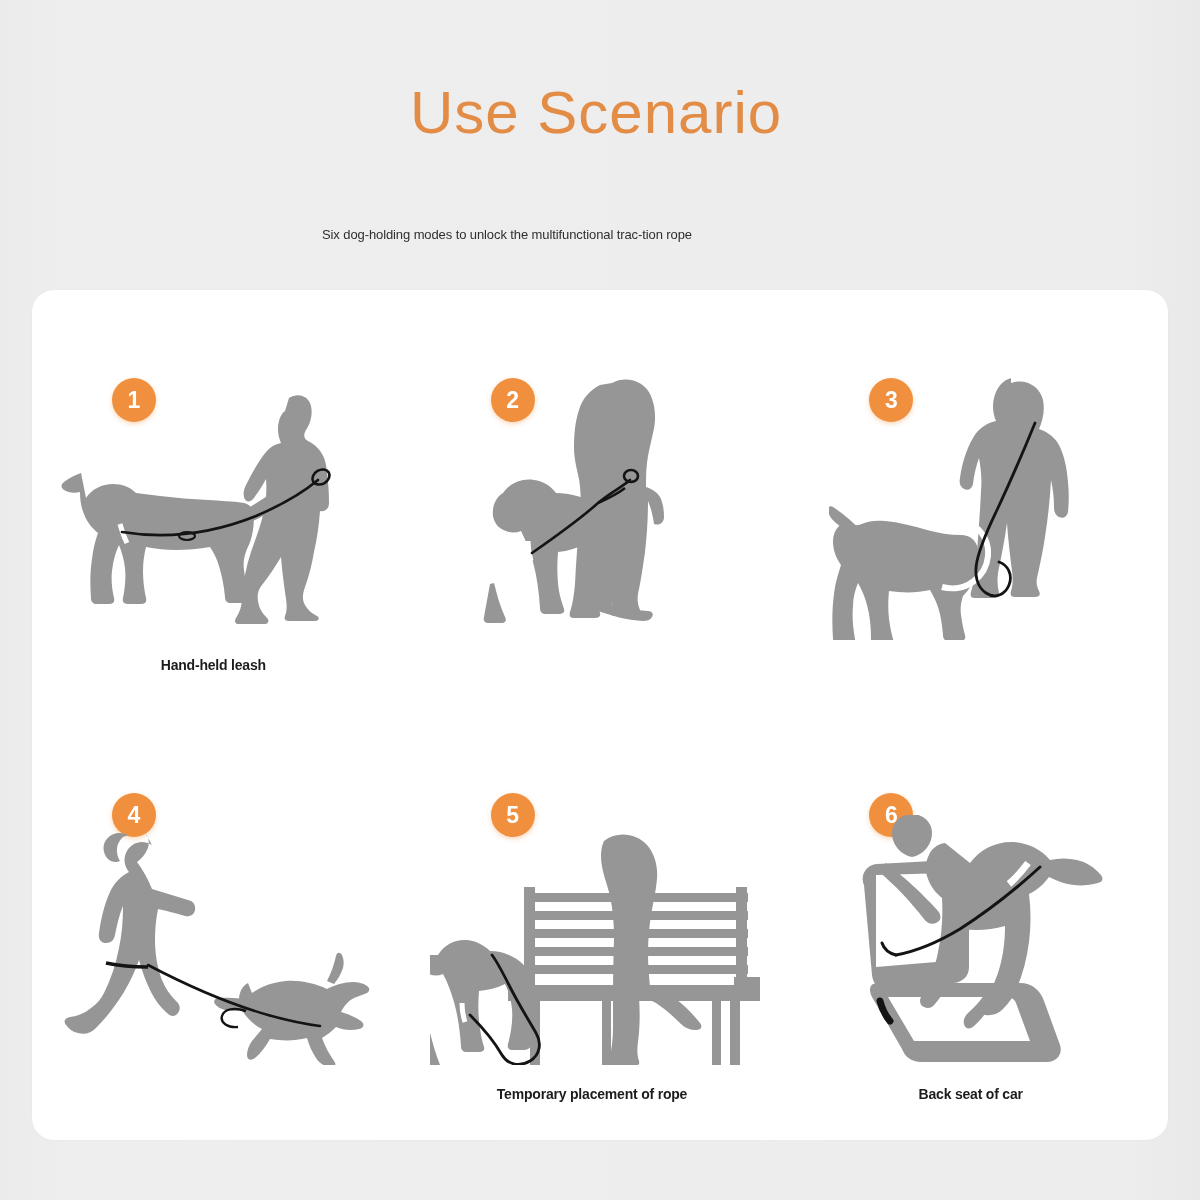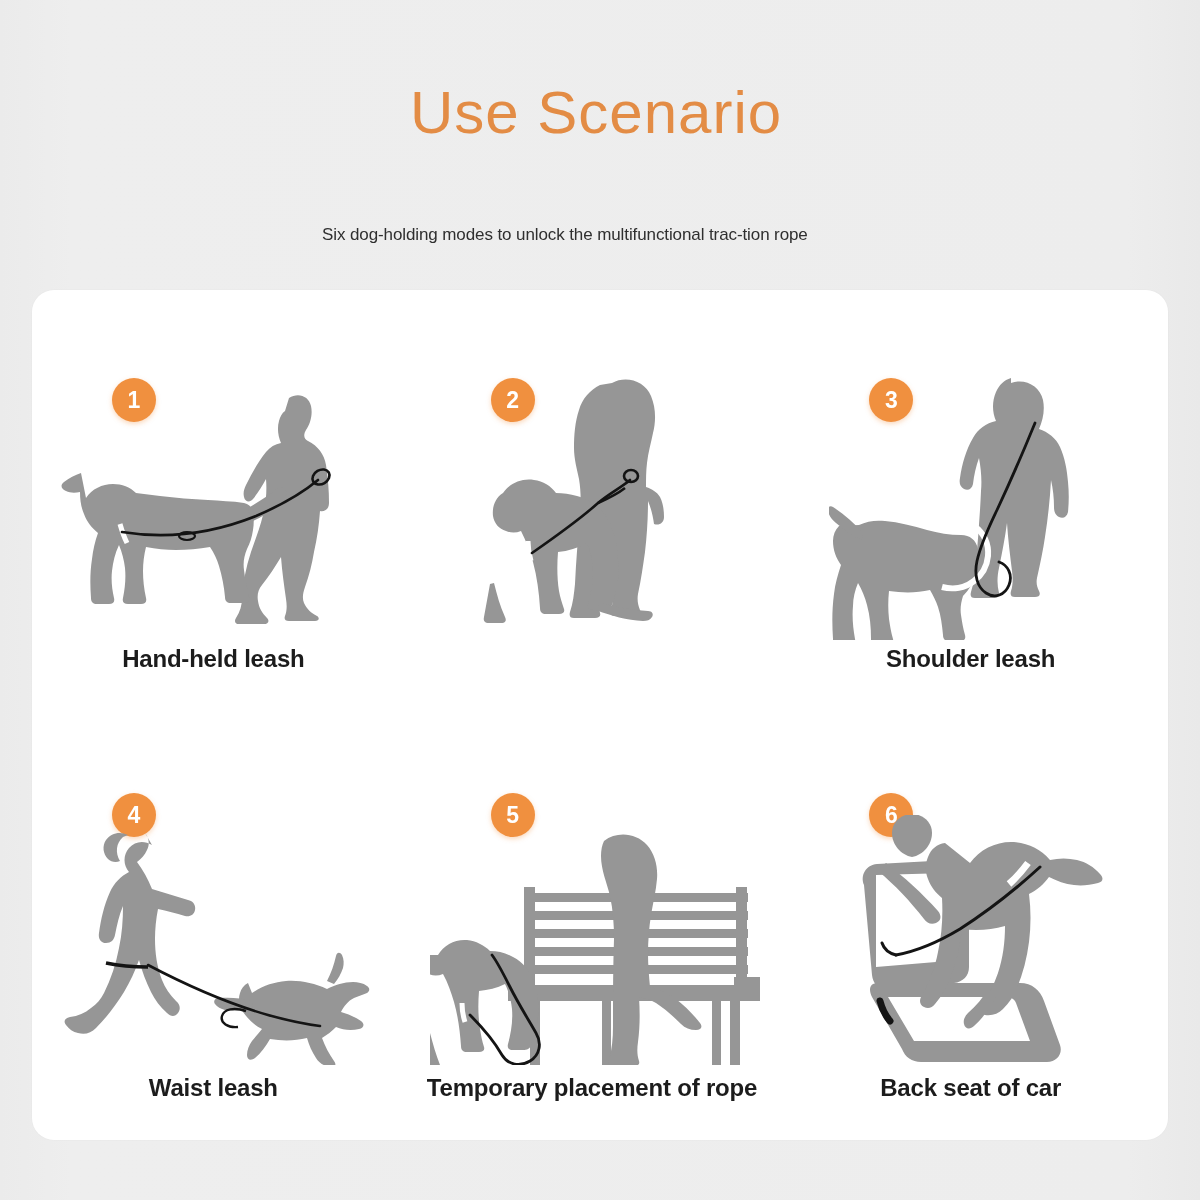--- a/index.html
+++ b/index.html
@@ -32,21 +32,21 @@
     font-size: 60px;
     font-weight: 400;
     letter-spacing: 1px;
     color: #e38c45;
   }
   .subtitle {
     position: absolute;
     top: 222px;
     left: 322px;
     width: 560px;
-    font-size: 17px;
+    font-size: 13px;
     line-height: 25px;
     color: #2f2f2f;
     letter-spacing: -0.1px;
   }
   .card {
     position: absolute;
     left: 32px;
     top: 290px;
     width: 1136px;
     height: 850px;
@@ -89,21 +89,21 @@
     display: flex;
     align-items: flex-end;
     justify-content: center;
   }
   .art svg { display: block; }
   .caption {
     position: absolute;
     left: 0; right: 16px;
     bottom: 42px;
     text-align: center;
-    font-size: 24px;
+    font-size: 14px;
     font-weight: 700;
     color: #1c1c1c;
     letter-spacing: -0.2px;
   }
   .row2 .badge { top: 78px; }
   .row2 .caption { bottom: 38px; }
 </style>
 </head>
 <body>
 
@@ -175,21 +175,20 @@
               <path d="M30 150 c8,-4 17,-5 26,-4 c14,1 28,5 42,9 c11,3 23,5 34,5 c9,0 15,5 17,14 c2,9 1,18 -2,26 c-3,8 -7,15 -13,21 c-2,6 -3,13 -2,19 c1,7 2,13 4,20 c1,4 -1,6 -5,6 l-11,0 c-4,0 -6,-2 -6,-6 c-1,-10 -2,-19 -5,-28 c-2,-6 -5,-12 -8,-17 c-13,3 -27,3 -41,1 c-1,9 -1,19 0,28 c1,7 2,13 4,20 c1,4 -1,6 -5,6 l-11,0 c-4,0 -6,-2 -6,-6 c0,-12 -1,-23 -4,-34 c-2,-8 -5,-15 -9,-22 c-3,7 -5,15 -5,23 c-1,11 0,22 2,33 c1,4 -1,6 -5,6 l-11,0 c-4,0 -6,-2 -6,-6 c-1,-15 -1,-30 1,-45 c1,-10 4,-20 7,-29 c-5,-7 -8,-15 -8,-24 c0,-6 2,-11 6,-15 z"></path>
 
               <path d="M34 158 c-9,-10 -19,-19 -30,-26 c-3,-2 -6,0 -5,4 c1,5 4,9 8,12 c8,7 17,13 26,17 z"></path>
             </g>
 
             <path d="M108 148 c12,-5 26,-4 37,3 c10,7 15,18 14,30 c-1,10 -6,19 -14,25 c-9,7 -21,9 -32,6" stroke="#ffffff" stroke-width="6" fill="none"></path>
 
             <path d="M206 48 C195,75 182,105 168,135 C160,152 152,168 148,186 C145,200 148,212 157,218 C166,224 176,220 180,210 C184,200 179,190 170,187" stroke="#141414" stroke-width="2.8" fill="none" stroke-linecap="round"></path>
           </svg>
         </div>
-        <div class="caption">Shoulder leash</div>
       </div>
 
       <div class="cell row2">
         <div class="badge">4</div>
         <div class="art">
           <svg width="330" height="250" viewBox="0 0 330 250">
             <g fill="#969696">
 
               <path d="M96 30 c-8,-5 -17,-4 -23,3 c-6,7 -6,17 0,24 c-8,4 -15,11 -19,20 c-6,13 -9,27 -11,41 c-1,6 2,10 7,10 c5,0 8,-3 9,-8 c2,-10 4,-20 8,-29 c0,14 -1,28 -4,42 c-3,16 -8,31 -15,45 c-3,6 -7,11 -13,15 c-6,5 -13,8 -21,9 c-5,1 -7,4 -4,8 c3,4 7,7 12,8 c7,2 13,0 18,-5 c11,-11 20,-23 28,-36 c6,-10 11,-21 15,-32 c3,11 7,22 12,32 c4,8 9,15 16,21 c4,4 8,4 11,0 c3,-4 2,-9 -2,-12 c-6,-6 -11,-13 -14,-21 c-5,-13 -7,-27 -7,-41 c0,-10 1,-20 3,-30 c9,2 18,4 27,7 c5,1 9,-1 10,-6 c1,-5 -2,-9 -7,-10 c-12,-4 -24,-7 -36,-11 c-4,-10 -9,-19 -15,-27 c4,-3 8,-7 10,-12 c3,-6 2,-12 -2,-17 z"></path>
 
@@ -201,21 +200,20 @@
 
               <path d="M271 166 c4,-8 7,-16 9,-25 c1,-4 4,-4 6,-1 c2,4 2,9 1,13 c-2,6 -5,11 -9,16 z"></path>
             </g>
 
             <path d="M50 148 c14,3 28,4 42,4" stroke="#141414" stroke-width="3.6" fill="none"></path>
 
             <path d="M92 150 C130,170 170,188 212,200 C230,205 248,209 264,211" stroke="#141414" stroke-width="2.6" fill="none" stroke-linecap="round"></path>
             <path d="M190 196 C178,192 168,194 166,201 C164,208 172,213 182,212" stroke="#141414" stroke-width="2.4" fill="none"></path>
           </svg>
         </div>
-        <div class="caption">Waist leash</div>
       </div>
 
       <div class="cell row2">
         <div class="badge">5</div>
         <div class="art">
           <svg width="340" height="250" viewBox="0 0 340 250">
             <g fill="#969696">
 
               <rect x="94" y="78" width="224" height="9"></rect>
               <rect x="94" y="96" width="224" height="9"></rect>

